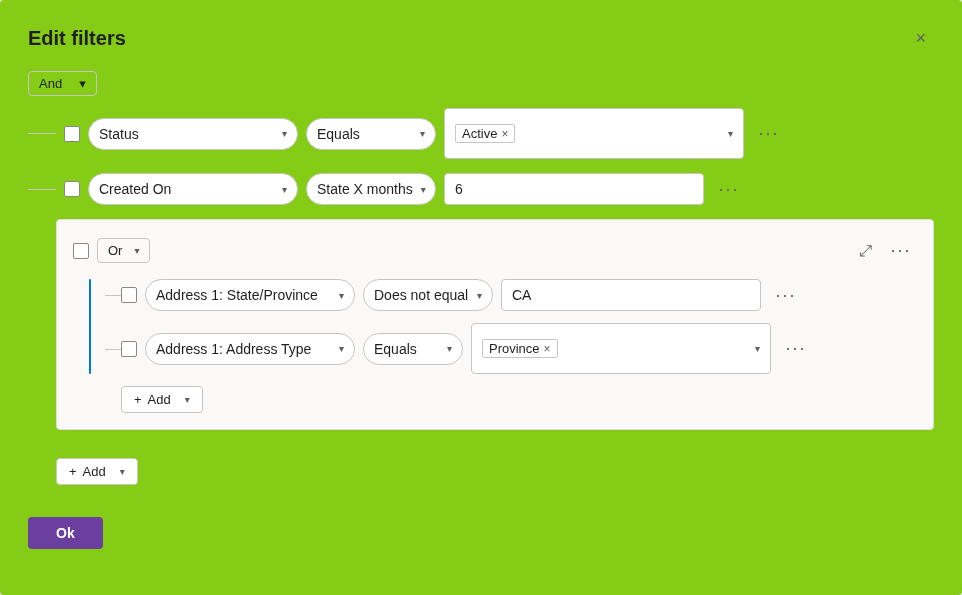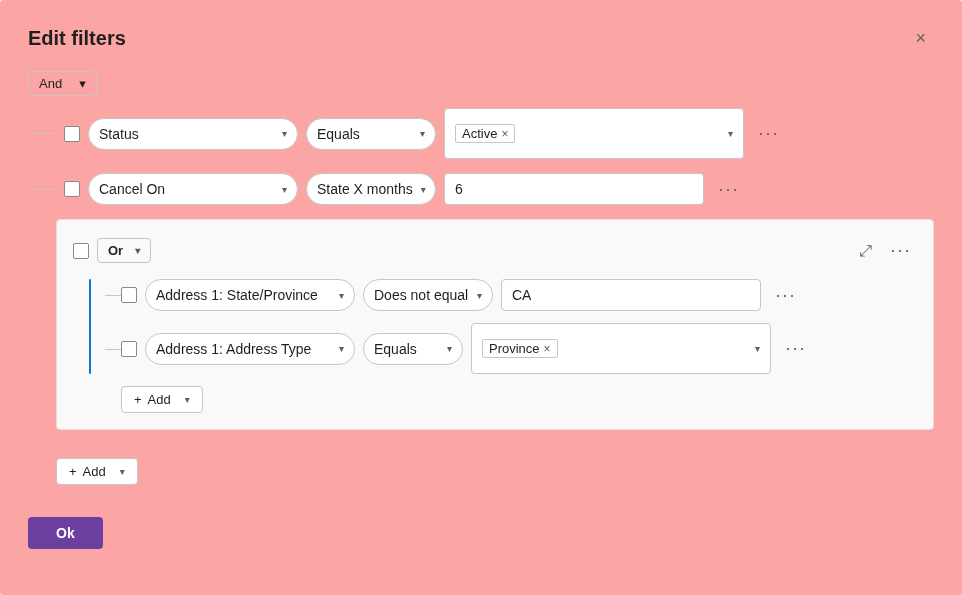--- a/index.html
+++ b/index.html
@@ -7,21 +7,21 @@
       background: #f3f2f1;
       font-family: 'Segoe UI', Arial, sans-serif;
       font-size: 14px;
       color: #201f1e;
       display: flex;
       align-items: center;
       justify-content: center;
       min-height: 100vh;
     }
     .dialog {
-      background: #fca5a5;
+      background: #84cc16;
       width: 962px;
       min-height: 595px;
       border-radius: 4px;
       box-shadow: 0 8px 32px rgba(0,0,0,0.18);
       padding: 24px 28px 28px 28px;
       position: relative;
     }
     .dialog-header {
       display: flex;
       align-items: center;
@@ -186,21 +186,20 @@
       background: none;
       border: 1px solid #c8c6c4;
       border-radius: 4px;
       padding: 4px 10px;
       cursor: pointer;
       font-size: 13px;
       color: #201f1e;
       display: inline-flex;
       align-items: center;
       gap: 4px;
-      font-weight: bold;
     }
 
     .collapse-btn {
       background: none;
       border: none;
       cursor: pointer;
       color: #605e5c;
       font-size: 16px;
       padding: 4px;
     }
@@ -311,21 +310,21 @@
         <span class="tag-x">×</span>
       </span>
       <span class="chevron">▾</span>
     </div>
     <button class="more-btn">···</button>
   </div>
 
   <div class="filter-row">
     <div class="checkbox"></div>
     <div class="select-field field-name">
-      <span>Cancel On</span>
+      <span>Created On</span>
       <span class="chevron">▾</span>
     </div>
     <div class="select-field operator">
       <span>State X months</span>
       <span class="chevron">▾</span>
     </div>
     <div class="value-field">
       <span>6</span>
     </div>
     <button class="more-btn">···</button>

